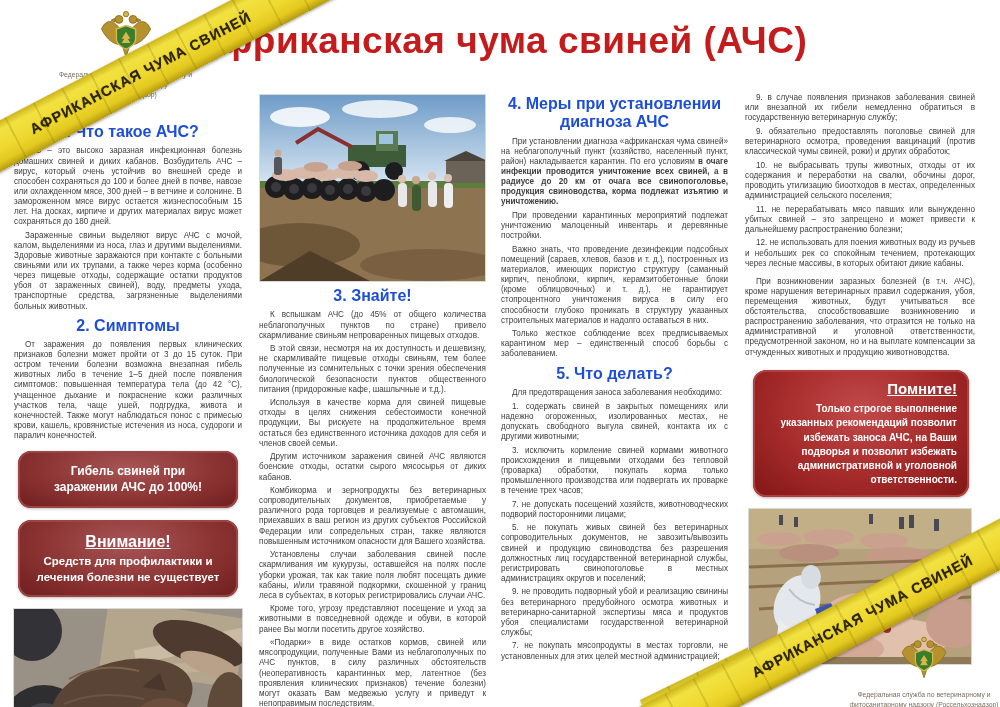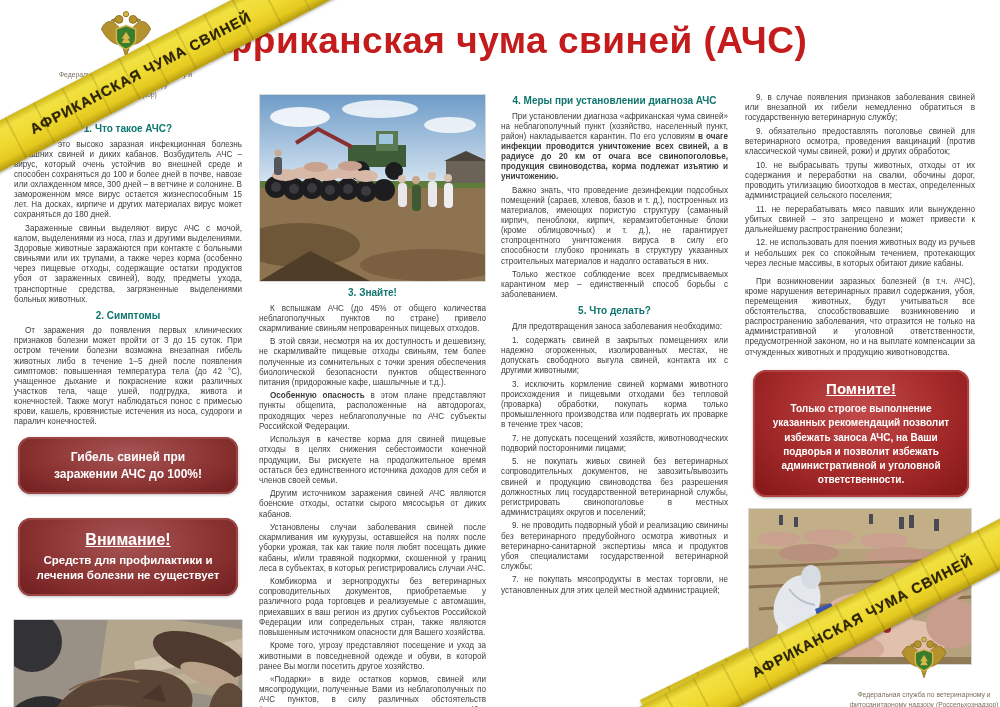--- a/index.html
+++ b/index.html
@@ -27,34 +27,34 @@
   .logo{position:absolute;text-align:center;z-index:10;}
   .logo-tl{left:58px;top:8px;width:135px;}
   .logo-br{left:838px;top:634px;width:172px;z-index:33;}
   .logo .caption{font-size:6.8px;line-height:1.45;color:#7b6e5d;margin-top:2px;}
   
   .col{position:absolute;font-size:8.15px;line-height:1.24;text-align:justify;}
   .col1{left:14px;top:118px;width:228px;}
   .col2{left:259px;top:95px;width:227px;}
   .col3{left:501px;top:90px;width:227px;}
   .col4{left:745px;top:93px;width:230px;}
-  .sec-h{color:#0f766e;font-weight:bold;font-size:10px;text-align:center;
+  .sec-h{color:#1d4ed8;font-weight:bold;font-size:16px;text-align:center;
          text-indent:0;margin:5px 0 5px;line-height:1.15;}
   .col p{margin:0 0 3.5px;text-indent:11px;}
   
   .rbox{border-radius:13px;color:#fff;font-weight:bold;text-align:center;
         background:radial-gradient(ellipse at 50% 30%,#a85555 0%,#8c3434 55%,#6f1d1d 100%);
         box-shadow:inset 0 0 0 2px #9b4545,0 1px 3px rgba(0,0,0,.25);
-        padding:12px 14px;margin:10px 4px 24px;}
+        padding:12px 14px;margin:10px 4px 12px;}
   .rbox .bl{display:block;font-size:12px;line-height:1.35;}
   .rbox .bt{display:block;font-size:16px;text-decoration:underline;margin-bottom:3px;}
   .rbox .bx{display:block;font-size:11.5px;line-height:1.35;}
   .rbox-remember{background:radial-gradient(ellipse at 50% 32%,#c24a4a 0%,#a52a2a 55%,#811616 100%);
         box-shadow:inset 0 0 0 2px #b24040,0 1px 3px rgba(0,0,0,.3);
-        padding:10px 12px;margin:12px 6px 12px 8px;}
+        padding:10px 12px;margin:12px 6px 12px 8px;text-align:right;}
   .rbox-remember .bt{font-size:15px;margin-bottom:4px;}
   .rbox-remember .bx{font-size:10px;line-height:1.42;}
   
   .photo{display:block;margin:0 auto;box-shadow:0 0 0 1px #d8d8d8;}
   .ph-col2{margin-bottom:6px;}
   .ph-col1{margin-top:4px;}
   .ph-col4{position:relative;z-index:25;margin-top:4px;}
 </style>
 </head>
 <body>
@@ -188,32 +188,32 @@
         <rect x="184" y="88" width="9" height="25" rx="4" fill="#eeeef0"></rect>
           <circle cx="188" cy="83" r="4" fill="#d9c2b0"></circle>
         <rect x="14" y="62" width="8" height="18" rx="3" fill="#55555c"></rect>
           <circle cx="18" cy="58" r="3.5" fill="#c9ab92"></circle>
       </g>
     </svg>
 
     <div class="sec-h">3. Знайте!</div>
     <p>К вспышкам АЧС (до 45% от общего количества неблагополучных пунктов по стране) привело скармливание свиньям непроваренных пищевых отходов.</p>
     <p>В этой связи, несмотря на их доступность и дешевизну, не скармливайте пищевые отходы свиньям, тем более полученные из сомнительных с точки зрения обеспечения биологической безопасности пунктов общественного питания (придорожные кафе, шашлычные и т.д.).</p>
-    <p><b>Особенную опасность</b><span> в этом плане представляют пункты общепита, расположенные на автодорогах, проходящих через неблагополучные по АЧС субъекты Российской Федерации.</span></p>
     <p>Используя в качестве корма для свиней пищевые отходы в целях снижения себестоимости конечной продукции, Вы рискуете на продолжительное время остаться без единственного источника доходов для себя и членов своей семьи.</p>
     <p>Другим источником заражения свиней АЧС являются боенские отходы, остатки сырого мясосырья от диких кабанов.</p>
+    <p>Комбикорма и зернопродукты без ветеринарных сопроводительных документов, приобретаемые у различного рода торговцев и реализуемые с автомашин, приехавших в ваш регион из других субъектов Российской Федерации или сопредельных стран, также являются повышенным источником опасности для Вашего хозяйства.</p>
     <p>Установлены случаи заболевания свиней после скармливания им кукурузы, оставшейся на полях после уборки урожая, так как такие поля любят посещать дикие кабаны, и/или травяной подкормки, скошенной у границ леса в субъектах, в которых регистрировались случаи АЧС.</p>
-    <p>Комбикорма и зернопродукты без ветеринарных сопроводительных документов, приобретаемые у различного рода торговцев и реализуемые с автомашин, приехавших в ваш регион из других субъектов Российской Федерации или сопредельных стран, также являются повышенным источником опасности для Вашего хозяйства.</p>
     <p>Кроме того, угрозу представляют посещение и уход за животными в повседневной одежде и обуви, в которой ранее Вы могли посетить другое хозяйство.</p>
     <p>«Подарки» в виде остатков кормов, свиней или мясопродукции, полученные Вами из неблагополучных по АЧС пунктов, в силу различных обстоятельств (неоперативность карантинных мер, латентное (без проявления клинических признаков) течение болезни) могут оказать Вам медвежью услугу и приведут к непоправимым последствиям.</p>
   </div>
 
   <div class="col col3">
     <div class="sec-h">4. Меры при установлении диагноза АЧС</div>
     <p><span>При установлении диагноза «африканская чума свиней» на неблагополучный пункт (хозяйство, населенный пункт, район) накладывается карантин. По его условиям </span><b>в очаге инфекции проводится уничтожение всех свиней, а в радиусе до 20 км от очага все свинопоголовье, продукция свиноводства, корма подлежат изъятию и уничтожению.</b></p>
+    <p>При проведении карантинных мероприятий подлежат уничтожению малоценный инвентарь и деревянные постройки.</p>
     <p>Важно знать, что проведение дезинфекции подсобных помещений (сараев, хлевов, базов и т. д.), построенных из материалов, имеющих пористую структуру (саманный кирпич, пеноблоки, кирпич, керамзитобетонные блоки (кроме облицовочных) и т. д.), не гарантирует стопроцентного уничтожения вируса в силу его способности глубоко проникать в структуру указанных строительных материалов и надолго оставаться в них.</p>
     <p>Только жесткое соблюдение всех предписываемых карантином мер – единственный способ борьбы с заболеванием.</p>
     <div class="sec-h">5. Что делать?</div>
     <p>Для предотвращения заноса заболевания необходимо:</p>
     <p>1.  содержать свиней в закрытых помещениях или надежно огороженных, изолированных местах, не допускать свободного выгула свиней, контакта их с другими животными;</p>
     <p>3.  исключить кормление свиней кормами животного происхождения и пищевыми отходами без тепловой (проварка) обработки, покупать корма только промышленного производства или подвергать их проварке в течение трех часов;</p>
     <p>7.  не допускать посещений хозяйств, животноводческих подворий посторонними лицами;</p>
     <p>5.  не покупать живых свиней без ветеринарных сопроводительных документов, не завозить/вывозить свиней и продукцию свиноводства без разрешения должностных лиц государственной ветеринарной службы, регистрировать свинопоголовье в местных администрациях округов и поселений;</p>
     <p>9.  не проводить подворный убой и реализацию свинины без ветеринарного предубойного осмотра животных и ветеринарно-санитарной экспертизы мяса и продуктов убоя специалистами государственной ветеринарной службы;</p>
     <p>7.  не покупать мясопродукты в местах торговли, не установленных для этих целей местной администрацией;</p>

